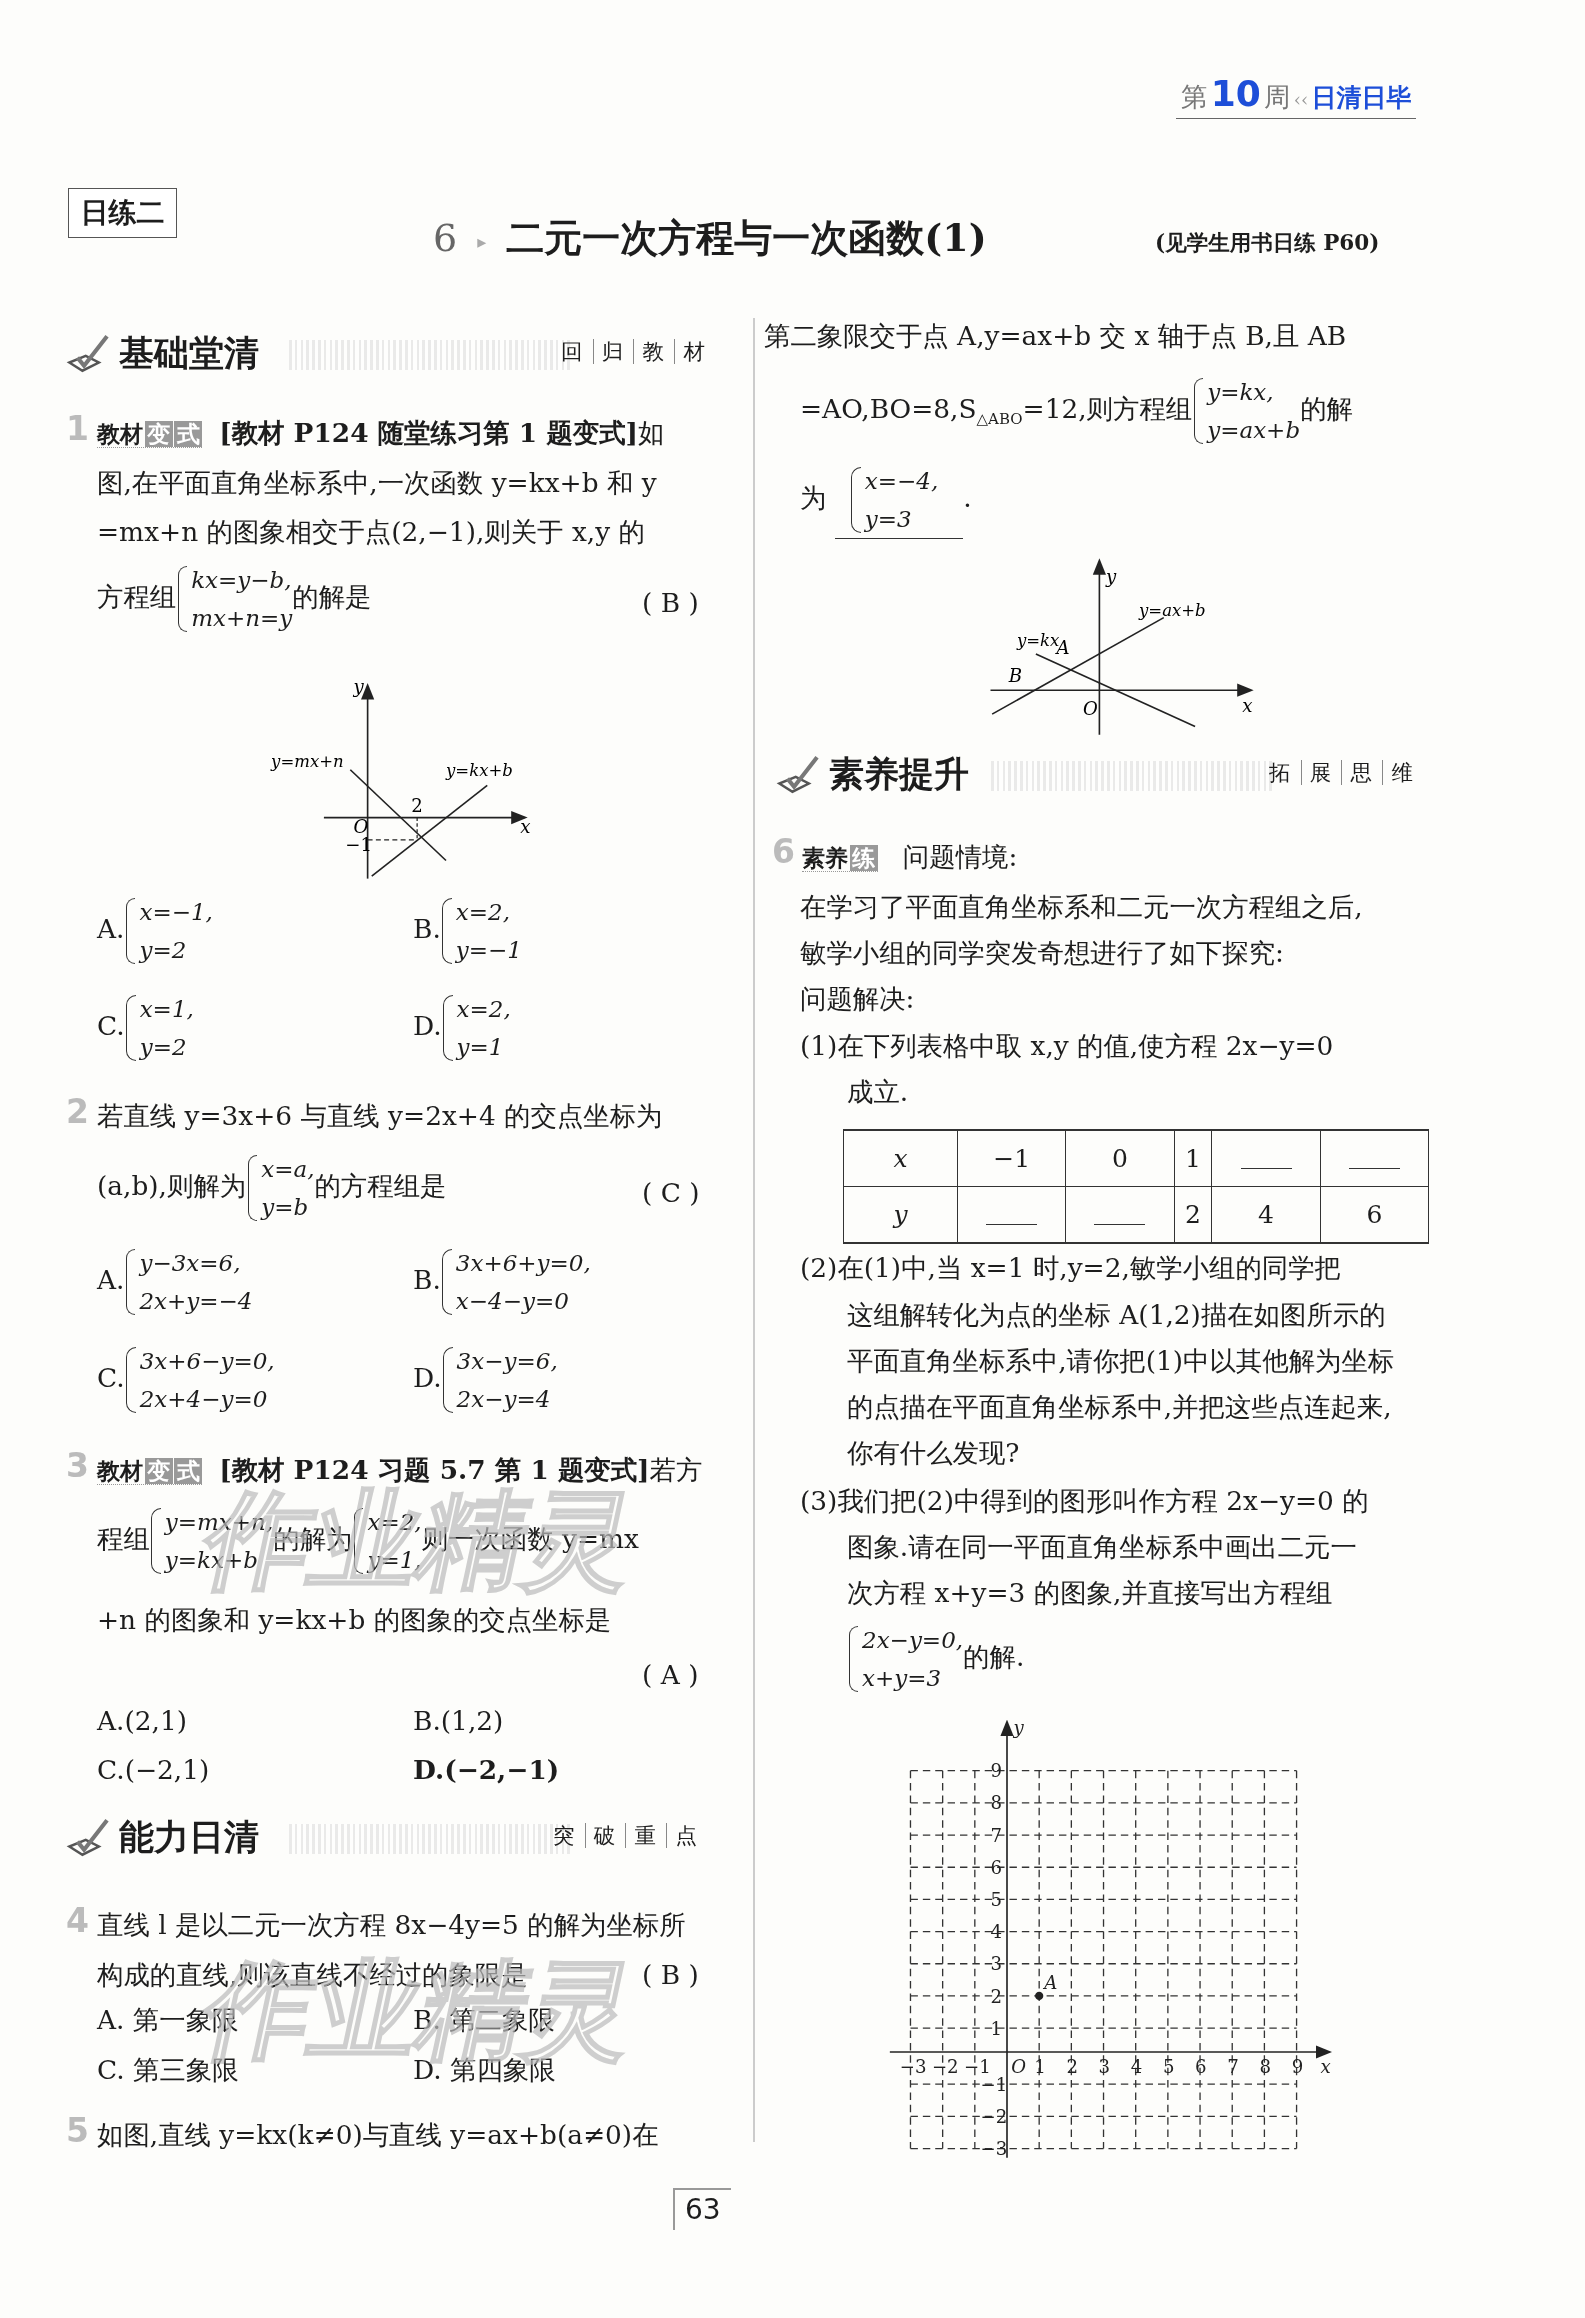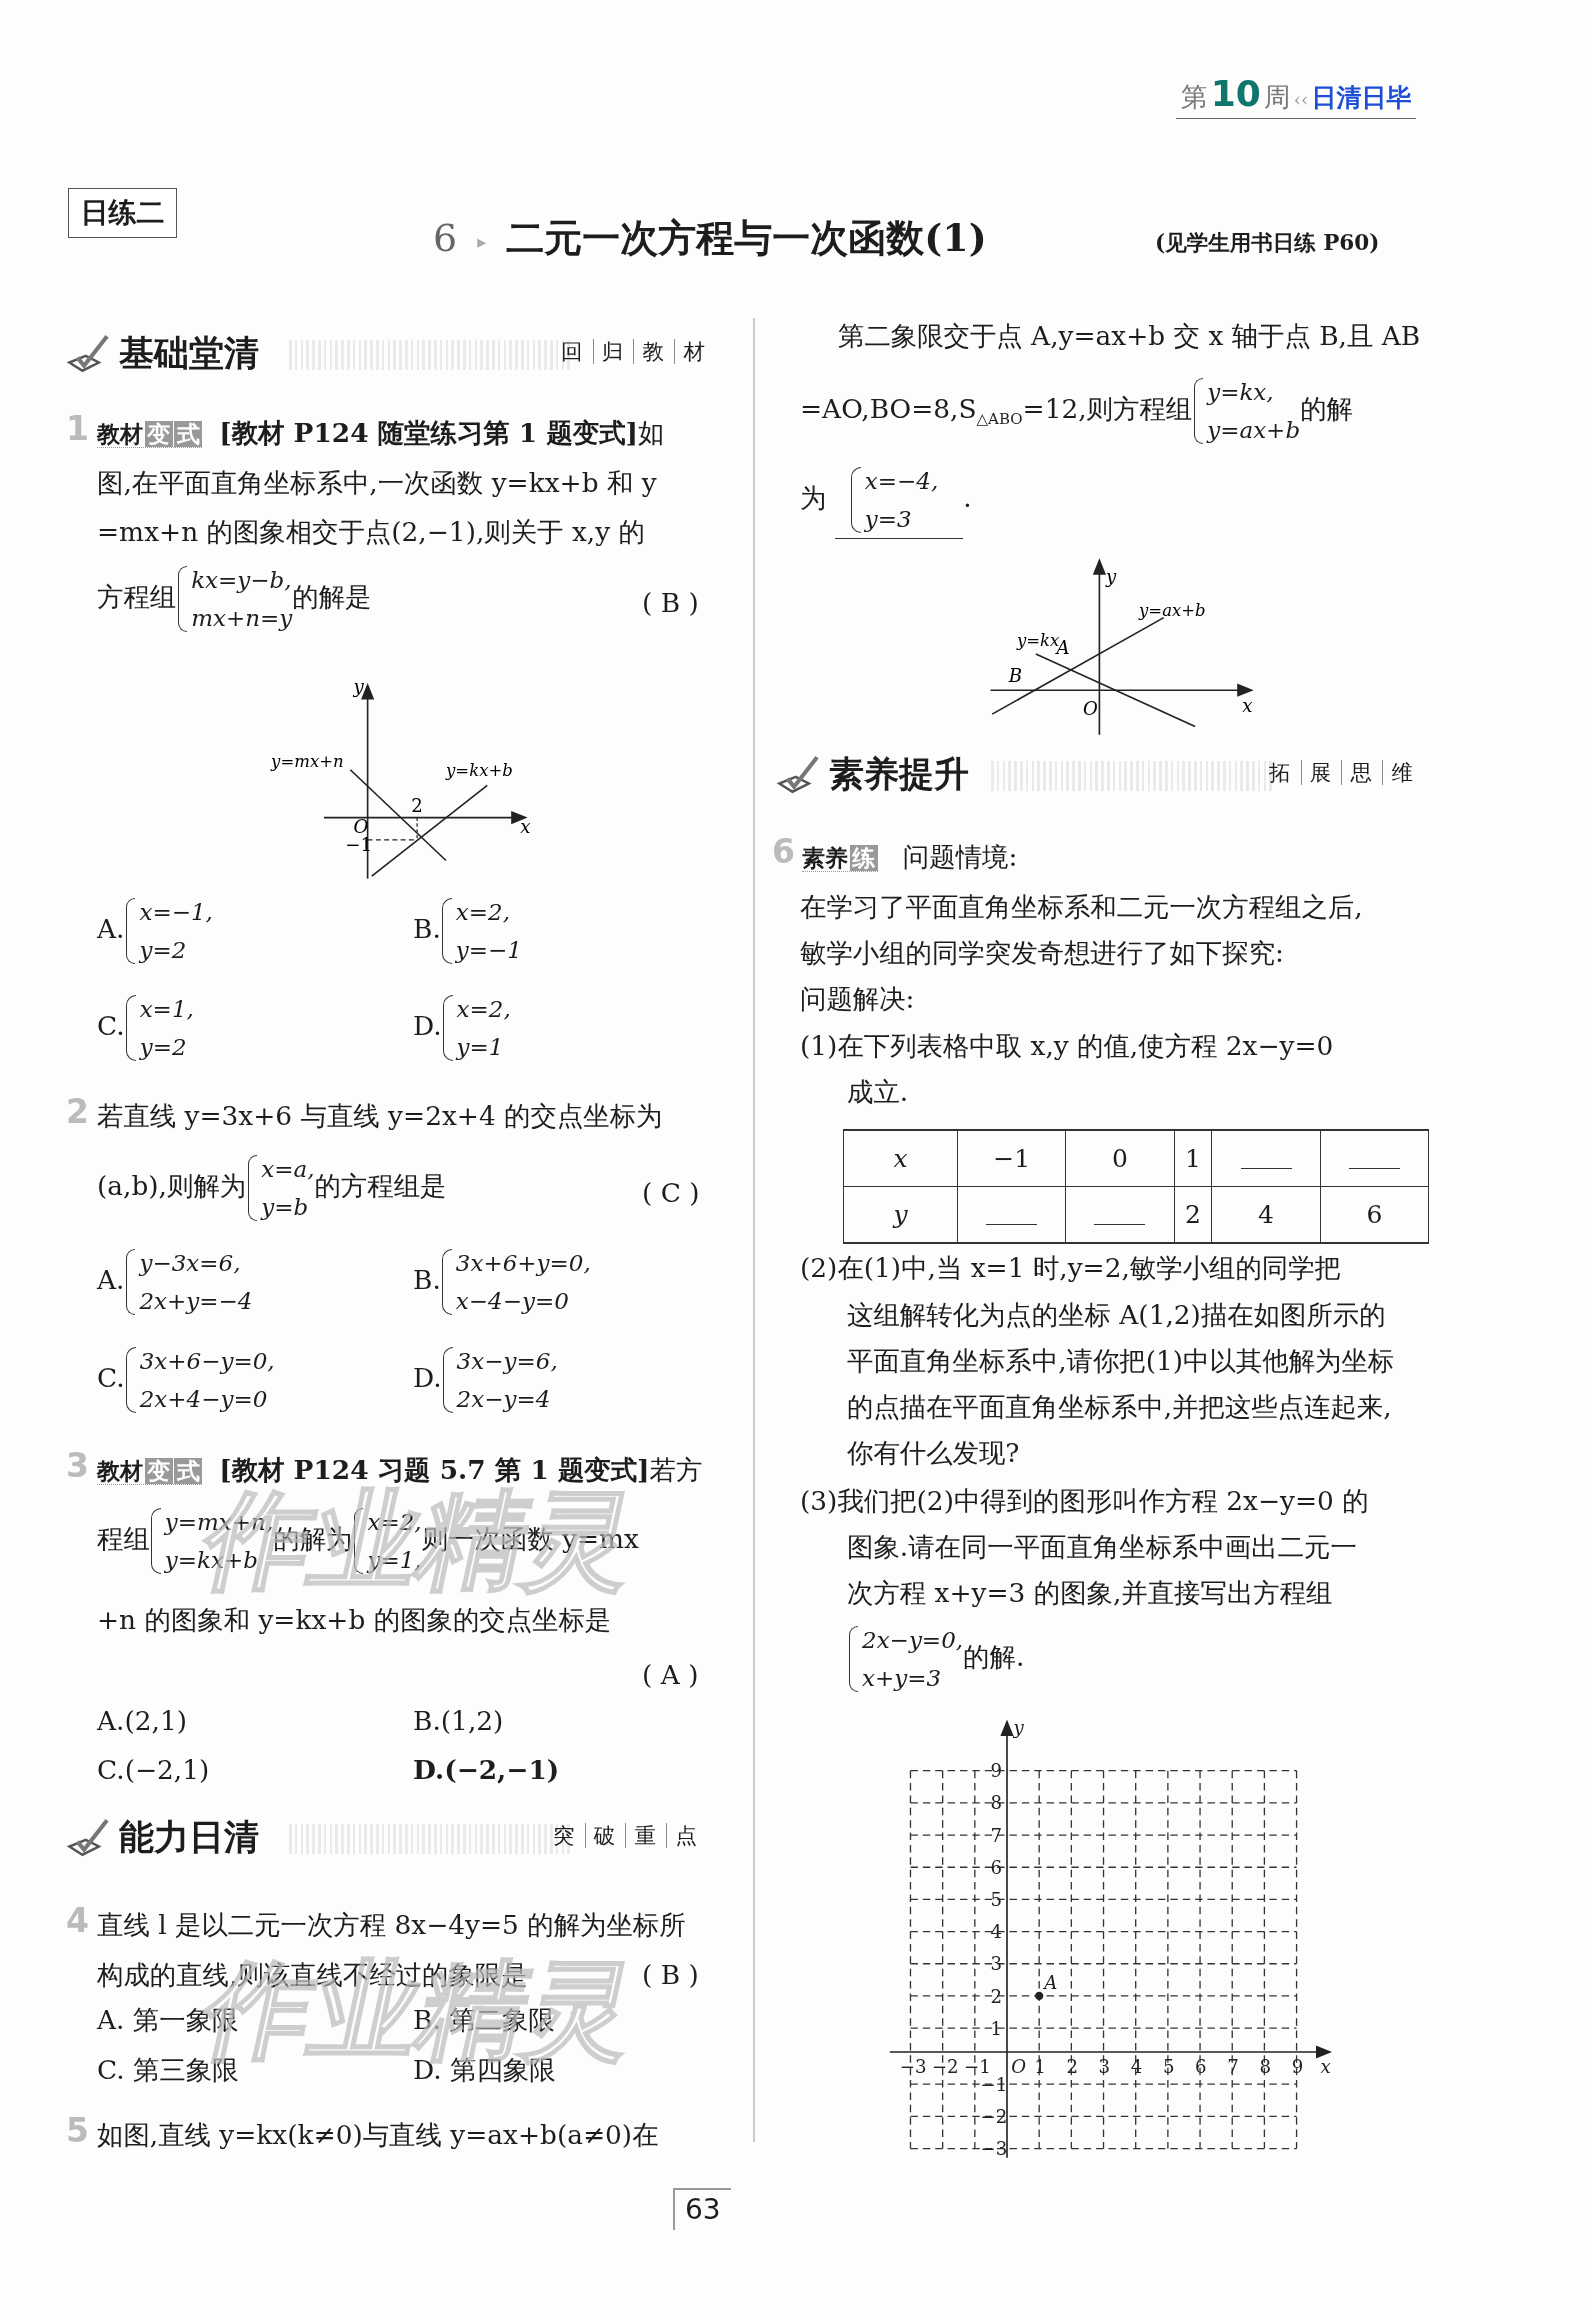--- a/index.html
+++ b/index.html
@@ -3,21 +3,21 @@
 <meta charset="utf-8">
 <style>
   html, body { margin:0; padding:0; background:#fdfdfb; }
   body { width:1586px; height:2319px; position:relative; overflow:hidden;
          font-family:"DejaVu Serif","Liberation Serif",serif; color:#1d1d1d; }
   .abs { position:absolute; }
   .ital { font-style:italic; }
 
   
   .week-box { left:1176px; top:73px; font-size:26.4px; color:#777; border-bottom:1.7px solid #666; padding:0 5px 3.3px 5px; white-space:nowrap; }
-  .week-box .num { font-family:"DejaVu Sans","Liberation Sans",sans-serif; font-weight:bold; font-size:36px; color:#0f766e; margin:0 3.3px; }
+  .week-box .num { font-family:"DejaVu Sans","Liberation Sans",sans-serif; font-weight:bold; font-size:36px; color:#1d4ed8; margin:0 3.3px; }
   .week-box .arrows { font-size:18px; color:#999; margin:0 3.3px; }
   .week-box .tag { font-family:"DejaVu Sans","Liberation Sans",sans-serif; font-weight:bold; color:#1d4ed8; font-size:25px; }
 
   .day-tag { left:68px; top:188px; border:1.7px solid #555; padding:5px 11.6px; font-family:"DejaVu Sans","Liberation Sans",sans-serif; font-weight:bold; font-size:28px; background:#fff; }
   .lesson-title { left:433px; top:213px; font-size:38px; font-weight:bold; white-space:nowrap; }
   .lesson-title .lnum { color:#666; font-weight:normal; margin-right:20px; }
   .lesson-title .arrow { color:#aaa; font-size:18px; margin-right:20px; vertical-align:middle; }
   .lesson-ref { left:1155px; top:228px; font-size:21.5px; font-weight:bold; white-space:nowrap; }
 
   .col-divider { left:753px; top:318px; width:1.7px; height:1824px; background:#ccc; }
@@ -165,21 +165,21 @@
 <div class="abs opt" style="left:413px;top:2003px;"><span>B.</span> <span>第二象限</span></div>
 <div class="abs opt" style="left:97px;top:2053px;"><span>C.</span> <span>第三象限</span></div>
 <div class="abs opt" style="left:413px;top:2053px;"><span>D.</span> <span>第四象限</span></div>
 
 <div class="abs" style="left:66px;top:2111px;"><span class="qnum">5</span></div>
 <div class="abs line" style="left:97px;top:2111px;">如图,直线 y=kx(k≠0)与直线 y=ax+b(a≠0)在</div>
 
 <div class="abs watermark" style="left:206px;top:1469px;">作业精灵</div>
 <div class="abs watermark" style="left:206px;top:1939px;">作业精灵</div>
 
-<div class="abs line" style="left:838px;top:312px;">第二象限交于点 A,y=ax+b 交 x 轴于点 B,且 AB</div>
+<div class="abs line" style="left:764px;top:312px;">第二象限交于点 A,y=ax+b 交 x 轴于点 B,且 AB</div>
 <div class="abs line" style="left:800px;top:373px;">
   <span>=AO,BO=8,S</span><sub style="font-size:15px;">△ABO</sub><span>=12,则方程组</span><span class="sys ital"><span class="r">y=kx,</span><span class="r">y=ax+b</span></span><span>的解</span>
 </div>
 <div class="abs line" style="left:800px;top:462px;">
   <span>为</span>
   <span style="display:inline-block;border-bottom:1.7px solid #333;padding:0 25px 0 15px;"><span class="sys ital"><span class="r">x=−4,</span><span class="r">y=3</span></span></span><span>.</span>
 </div>
 
 <svg class="abs" style="left:974px;top:553px;" width="297" height="182" viewBox="0 0 360 220">
   <defs>

